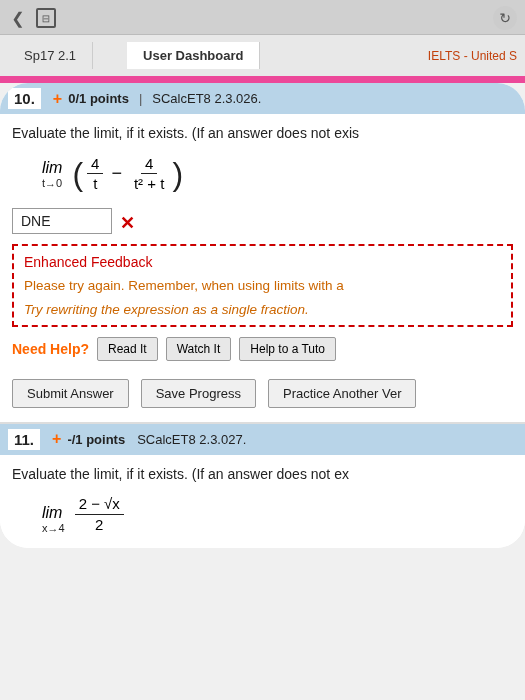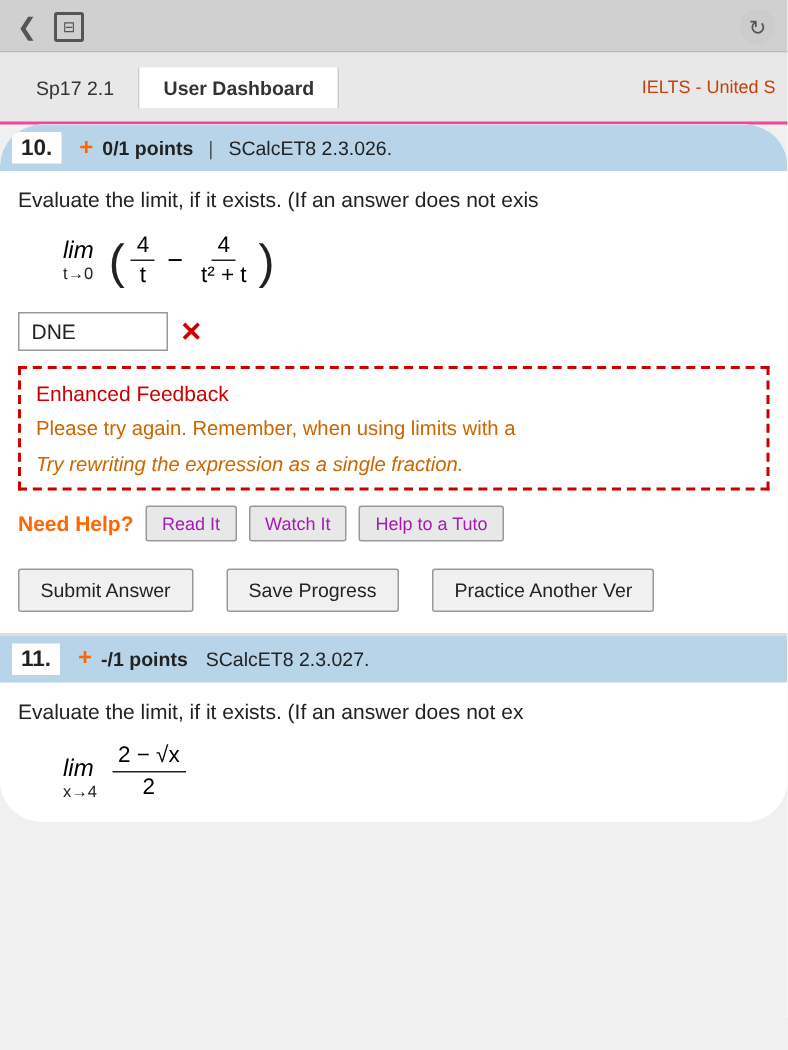--- a/index.html
+++ b/index.html
@@ -40,24 +40,25 @@
       margin-left: auto;
       font-size: 14px;
       color: #555;
     }
 
     
     .nav-tabs {
       background: #e8e8e8;
       display: flex;
       align-items: center;
-      border-bottom: 2px solid #ec4899;
+      border-bottom: 7px solid #ec4899;
       padding: 0 8px;
       height: 48px;
       font-size: 13px;
+      gap: 34px;
     }
     .nav-tab {
       padding: 6px 16px;
       cursor: pointer;
       color: #333;
       border-right: 1px solid #ccc;
     }
     .nav-tab.active {
       background: white;
       font-weight: bold;
@@ -194,21 +195,21 @@
     }
 
     .minus-sign {
       font-size: 18px;
       margin: 0 4px;
     }
 
     
     .answer-row {
       display: flex;
-      align-items: center;
+      align-items: flex-end;
       gap: 8px;
       margin-bottom: 10px;
     }
 
     .answer-input {
       border: 1px solid #999;
       padding: 4px 8px;
       font-size: 14px;
       width: 100px;
       color: #222;
@@ -263,28 +264,28 @@
       font-size: 14px;
     }
 
     .help-btn {
       border: 1px solid #999;
       background: #e8e8e8;
       padding: 4px 10px;
       font-size: 12px;
       cursor: pointer;
       border-radius: 2px;
-      color: #a21caf;
+      color: #000000;
     }
 
     
     .action-row {
       display: flex;
       align-items: center;
-      gap: 22px;
+      gap: 12px;
       padding: 4px 0;
     }
 
     .action-btn {
       border: 1px solid #999;
       background: #f0f0f0;
       padding: 6px 14px;
       font-size: 13px;
       cursor: pointer;
       border-radius: 2px;

